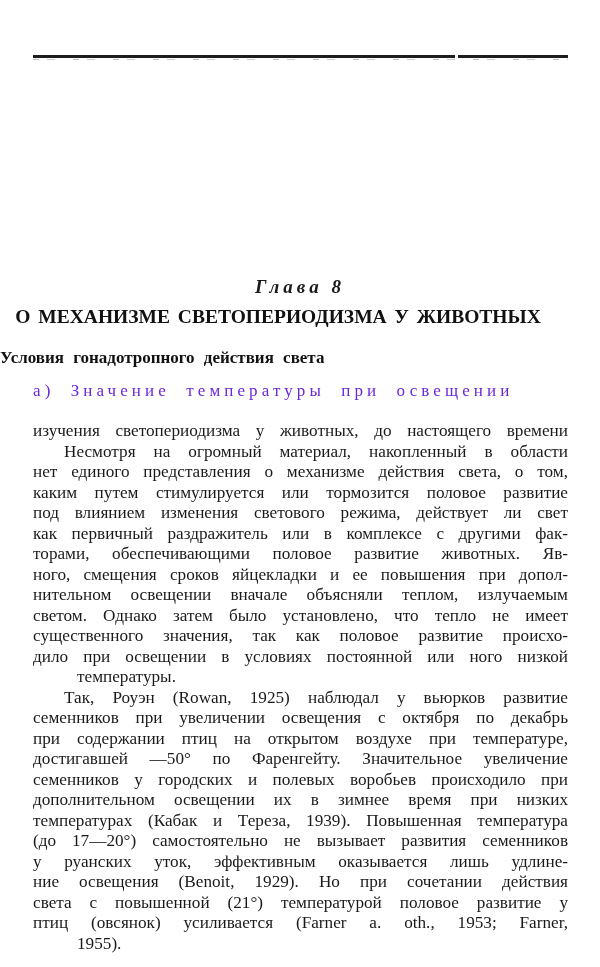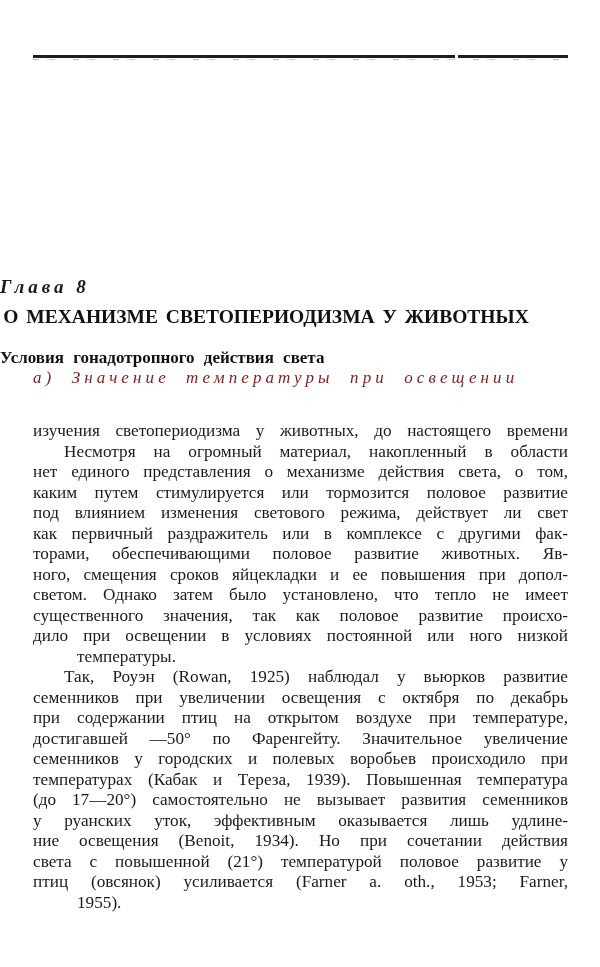--- a/index.html
+++ b/index.html
@@ -12,40 +12,39 @@
       position: absolute; top: 55px; height: 3px; background: #1e1e1e;
     }
     .rule.left { left: 33px; width: 422px; }
     .rule.right { left: 458px; width: 110px; }
     .rule-noise {
       position: absolute; top: 59px; left: 33px; width: 535px; height: 1px;
       background: repeating-linear-gradient(90deg, #777 0 6px, transparent 6px 14px, #999 14px 22px, transparent 22px 40px);
       opacity: 0.5;
     }
     .chapter-label {
-      position: absolute; top: 276px; left: 0; width: 600px; 
+      position: absolute; top: 276px; left: 0; width: 600px; text-align: center;
       font-family: "Liberation Serif", serif; font-style: italic; font-weight: bold;
       font-size: 19px; letter-spacing: 4px; color: #1a1a1a;
     }
     .chapter-title {
-      position: absolute; top: 306px; left: 0; width: 532px; text-align: center;
+      position: absolute; top: 306px; left: 12px; width: 532px; text-align: center;
       font-family: "Liberation Serif", serif; font-weight: bold;
       font-size: 19.5px; letter-spacing: 0px; word-spacing: 3px; color: #111;
     }
     .section-heading {
       position: absolute; top: 348px; left: 0; width: 600px; text-align: left;
       font-family: Liberation Serif, serif; font-weight: bold;
       font-size: 17px; word-spacing: 5px; color: #111;
     }
     .subsection-heading {
-      position: absolute; top: 368px; left: 33px; width: 535px;
+      position: absolute; top: 381px; left: 33px; width: 535px;
       font-family: "Liberation Serif", serif;
-      font-size: 17px; letter-spacing: 4.1px; word-spacing: 8px; color: #7f1d1d;
+      font-size: 17px; letter-spacing: 4.1px; word-spacing: 8px; color: #6d28d9;
       white-space: nowrap;
-      font-style: italic;
     }
     .body-text {
       position: absolute; top: 421px; left: 33px; width: 535px;
       font-family: "Liberation Serif", serif; font-size: 17.2px; line-height: 20.5px;
       color: #1a1a1a;
     }
     .line {
       display: block; text-align: justify; text-align-last: justify; white-space: nowrap;
       height: 20.5px;
     }
@@ -68,33 +67,35 @@
   <div class="body-text">
     <div>
       <span class="line">изучения светопериодизма у животных, до настоящего времени</span>
       <span class="line indent">Несмотря на огромный материал, накопленный в области</span>
       <span class="line">нет единого представления о механизме действия света, о том,</span>
       <span class="line">каким путем стимулируется или тормозится половое развитие</span>
       <span class="line">под влиянием изменения светового режима, действует ли свет</span>
       <span class="line">как первичный раздражитель или в комплексе с другими фак-</span>
       <span class="line">торами, обеспечивающими половое развитие животных. Яв-</span>
       <span class="line">ного, смещения сроков яйцекладки и ее повышения при допол-</span>
+      <span class="line">нительном освещении вначале объясняли теплом, излучаемым</span>
       <span class="line">светом. Однако затем было установлено, что тепло не имеет</span>
       <span class="line">существенного значения, так как половое развитие происхо-</span>
       <span class="line">дило при освещении в условиях постоянной или ного низкой</span>
       <span class="line last">температуры.</span>
     </div>
     <div>
       <span class="line indent">Так, Роуэн (Rowan, 1925) наблюдал у вьюрков развитие</span>
       <span class="line">семенников при увеличении освещения с октября по декабрь</span>
       <span class="line">при содержании птиц на открытом воздухе при температуре,</span>
       <span class="line">достигавшей —50° по Фаренгейту. Значительное увеличение</span>
       <span class="line">семенников у городских и полевых воробьев происходило при</span>
+      <span class="line">дополнительном освещении их в зимнее время при низких</span>
       <span class="line">температурах (Кабак и Тереза, 1939). Повышенная температура</span>
       <span class="line">(до 17—20°) самостоятельно не вызывает развития семенников</span>
       <span class="line">у руанских уток, эффективным оказывается лишь удлине-</span>
-      <span class="line">ние освещения (Benoit, 1934). Но при сочетании действия</span>
+      <span class="line">ние освещения (Benoit, 1929). Но при сочетании действия</span>
       <span class="line">света с повышенной (21°) температурой половое развитие у</span>
       <span class="line">птиц (овсянок) усиливается (Farner a. oth., 1953; Farner,</span>
       <span class="line last">1955).</span>
     </div>
   </div>
 </div>
 
 </body></html>

